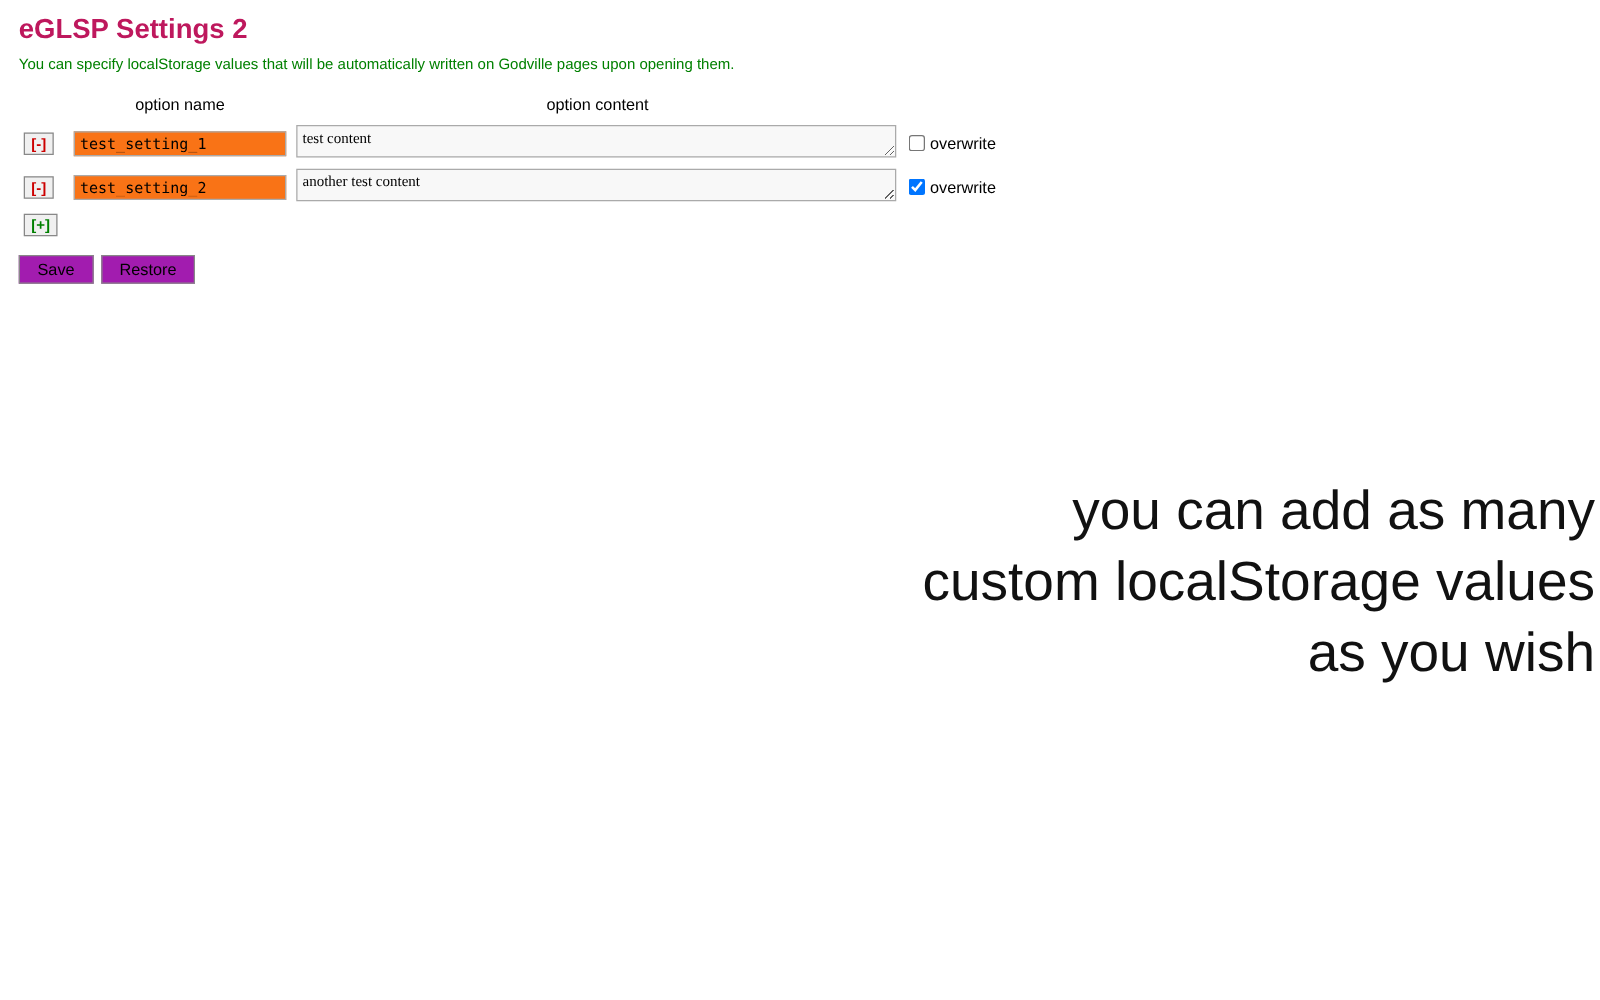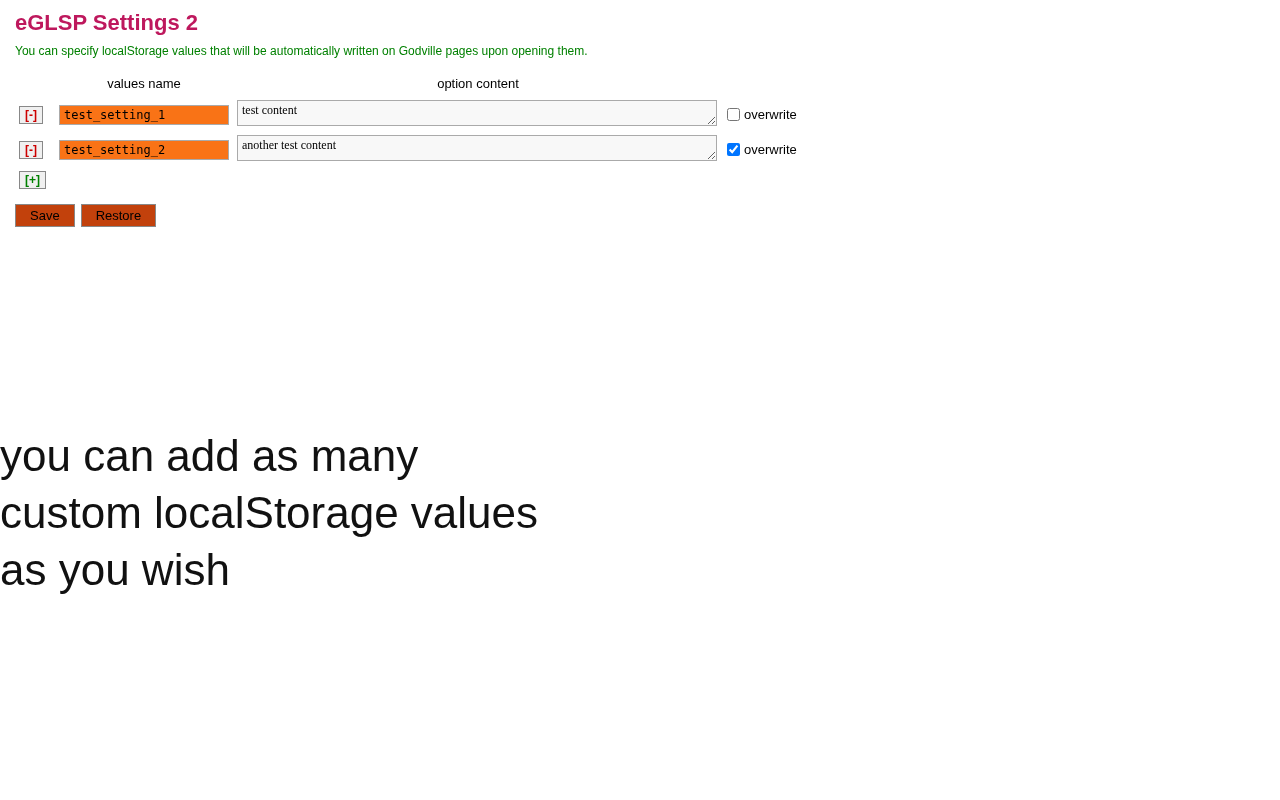--- a/index.html
+++ b/index.html
@@ -119,53 +119,52 @@
     .action-buttons {
       margin-top: 12px;
       display: flex;
       gap: 6px;
     }
 
     .action-buttons button {
       font-size: 13px;
       padding: 3px 14px;
       cursor: pointer;
-      background: #c2410c;
+      background: #a21caf;
       border: 1px solid #888;
     }
 
     .watermark {
       position: absolute;
       top: 380px;
       left: 0;
-      right: 16px;
-      text-align: left;
+      right: 4px;
+      text-align: right;
       font-size: 44px;
       color: #111;
       line-height: 1.3;
       pointer-events: none;
       user-select: none;
-      margin-top: 47px;
     }
 
     .add-row td {
       padding-top: 4px;
     }
   </style>
 </head>
 <body>
 
 <h1>eGLSP Settings 2</h1>
 <p class="subtitle">You can specify localStorage values that will be automatically written on Godville pages upon opening them.</p>
 
 <table class="settings-table">
   <thead>
     <tr>
       <th class="col-remove"></th>
-      <th class="col-name">values name</th>
+      <th class="col-name">option name</th>
       <th class="col-content">option content</th>
       <th class="col-overwrite"></th>
     </tr>
   </thead>
   <tbody id="settings-tbody">
 
   <tr>
         <td class="col-remove"><button class="remove-btn">[-]</button></td>
         <td class="col-name"><input type="text" class="name-input" value="test_setting_1" style=""></td>
         <td class="col-content"><textarea class="content-input" style="">test content</textarea></td>

